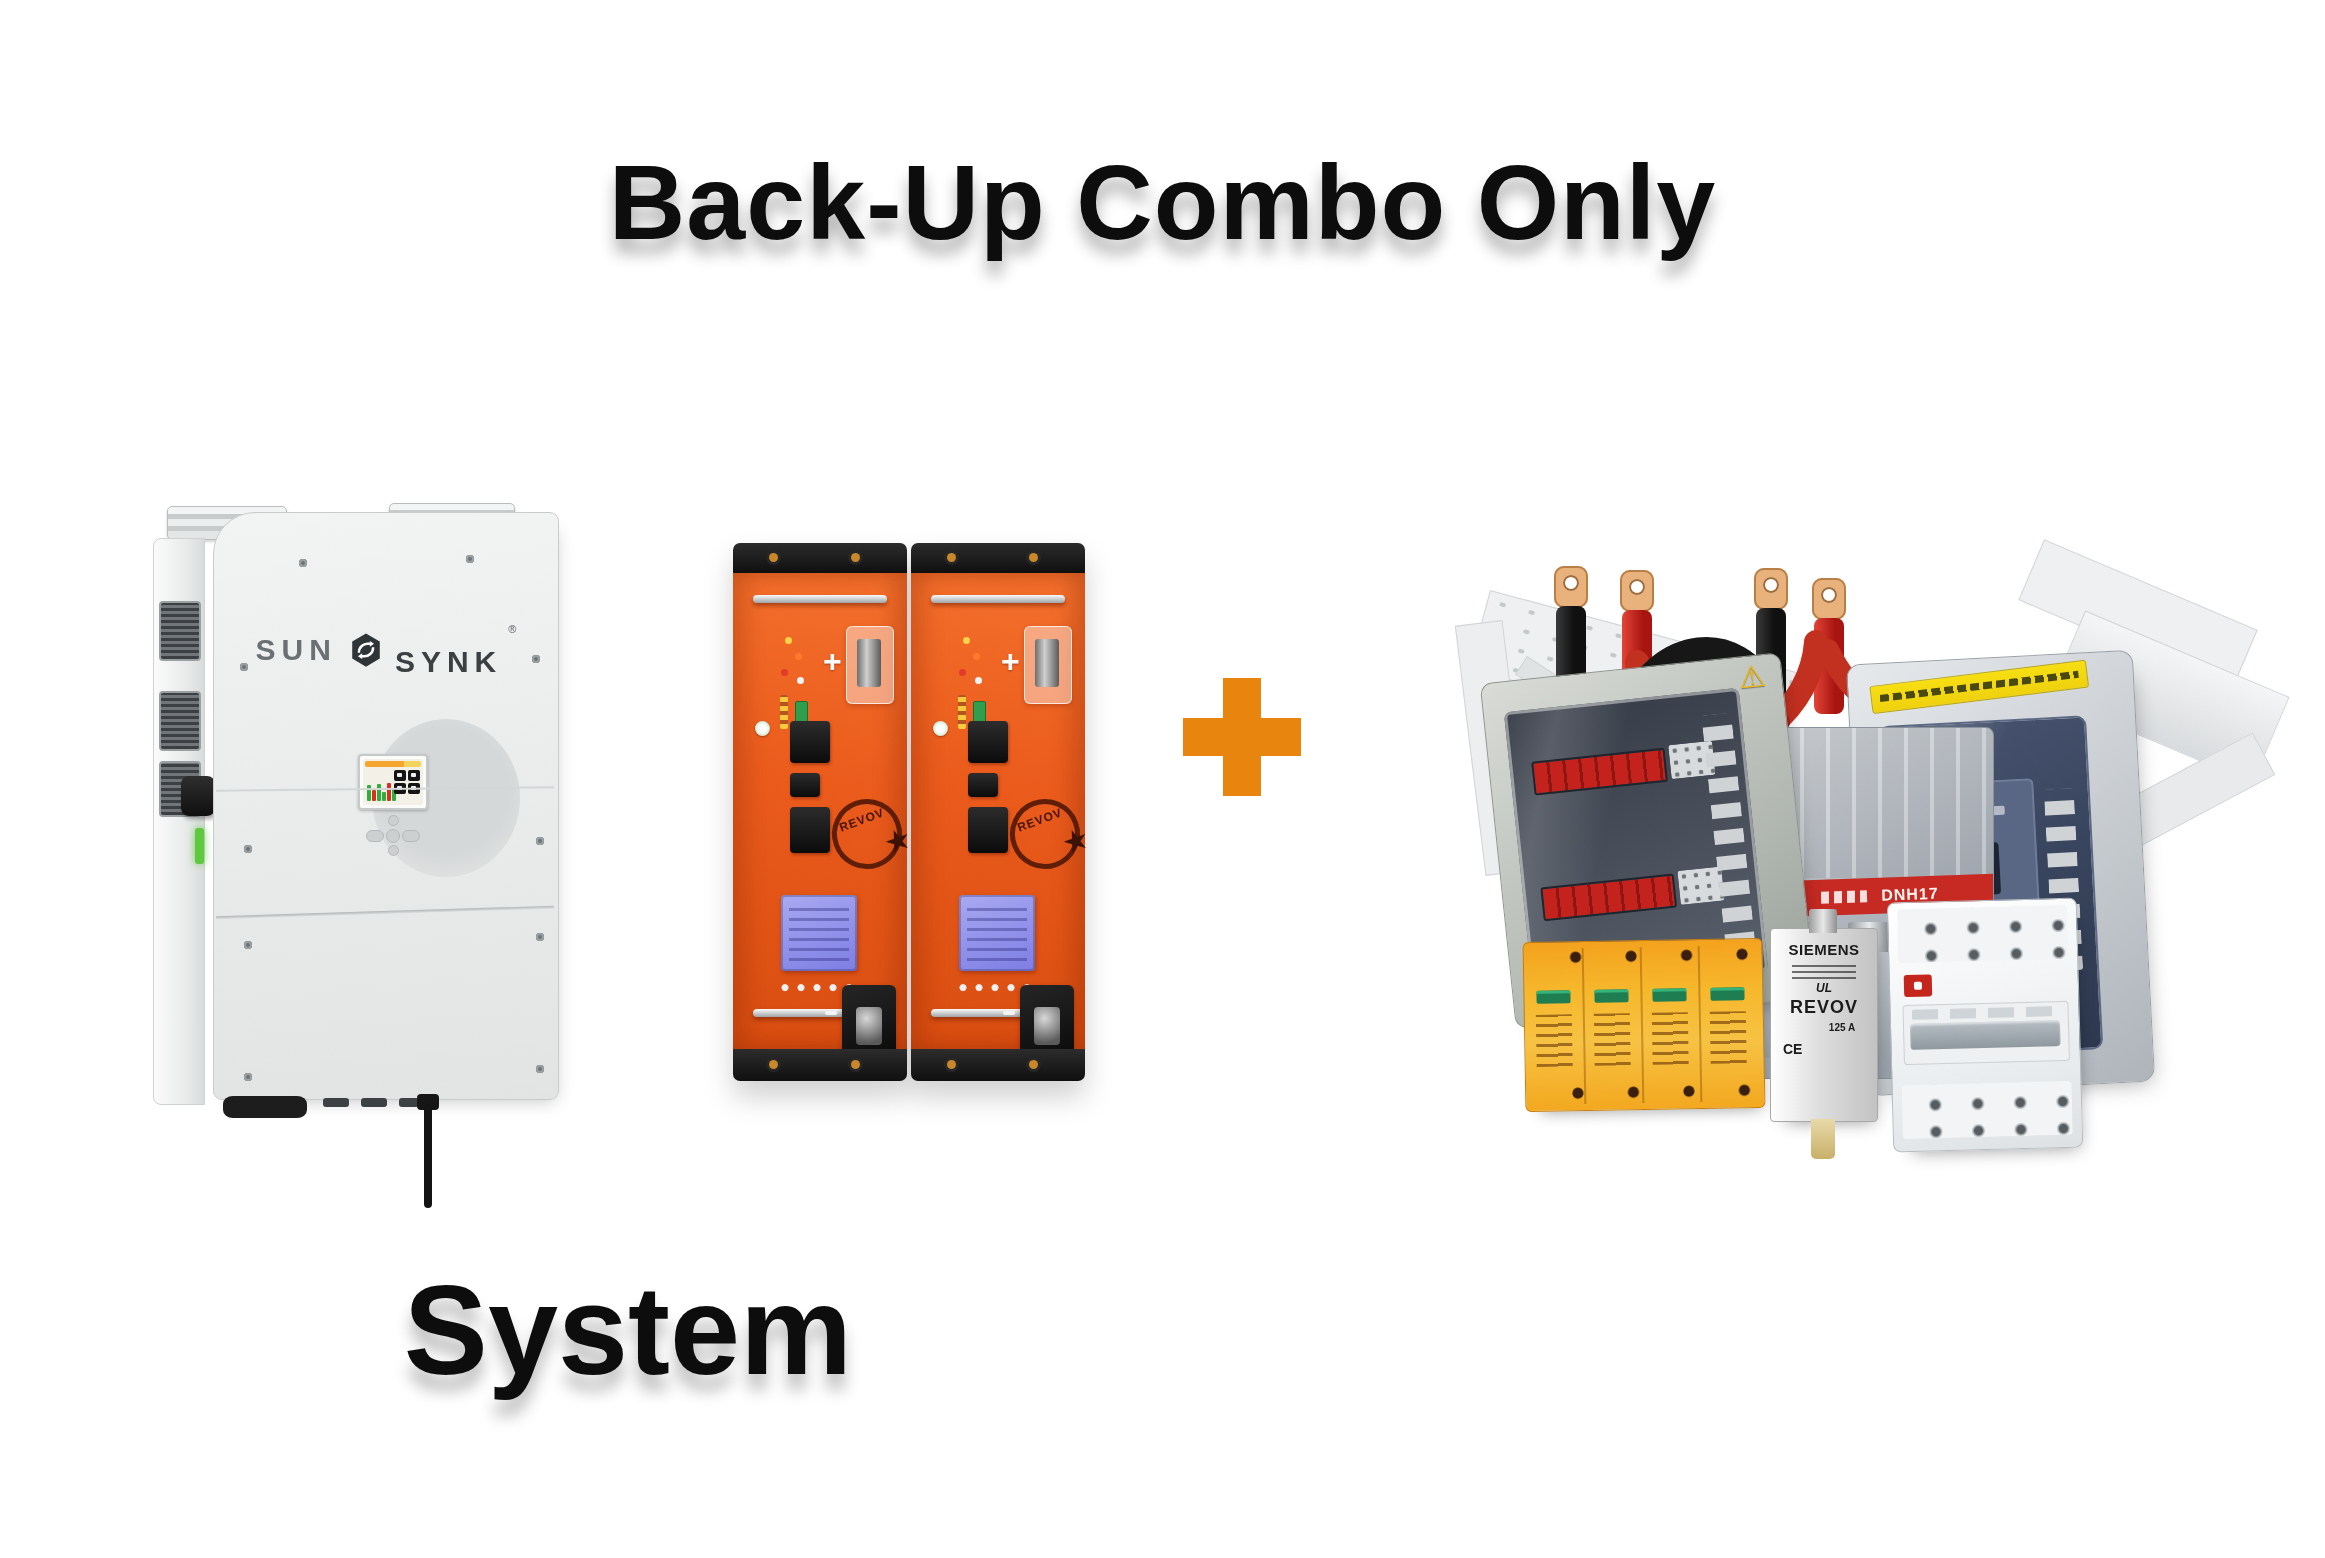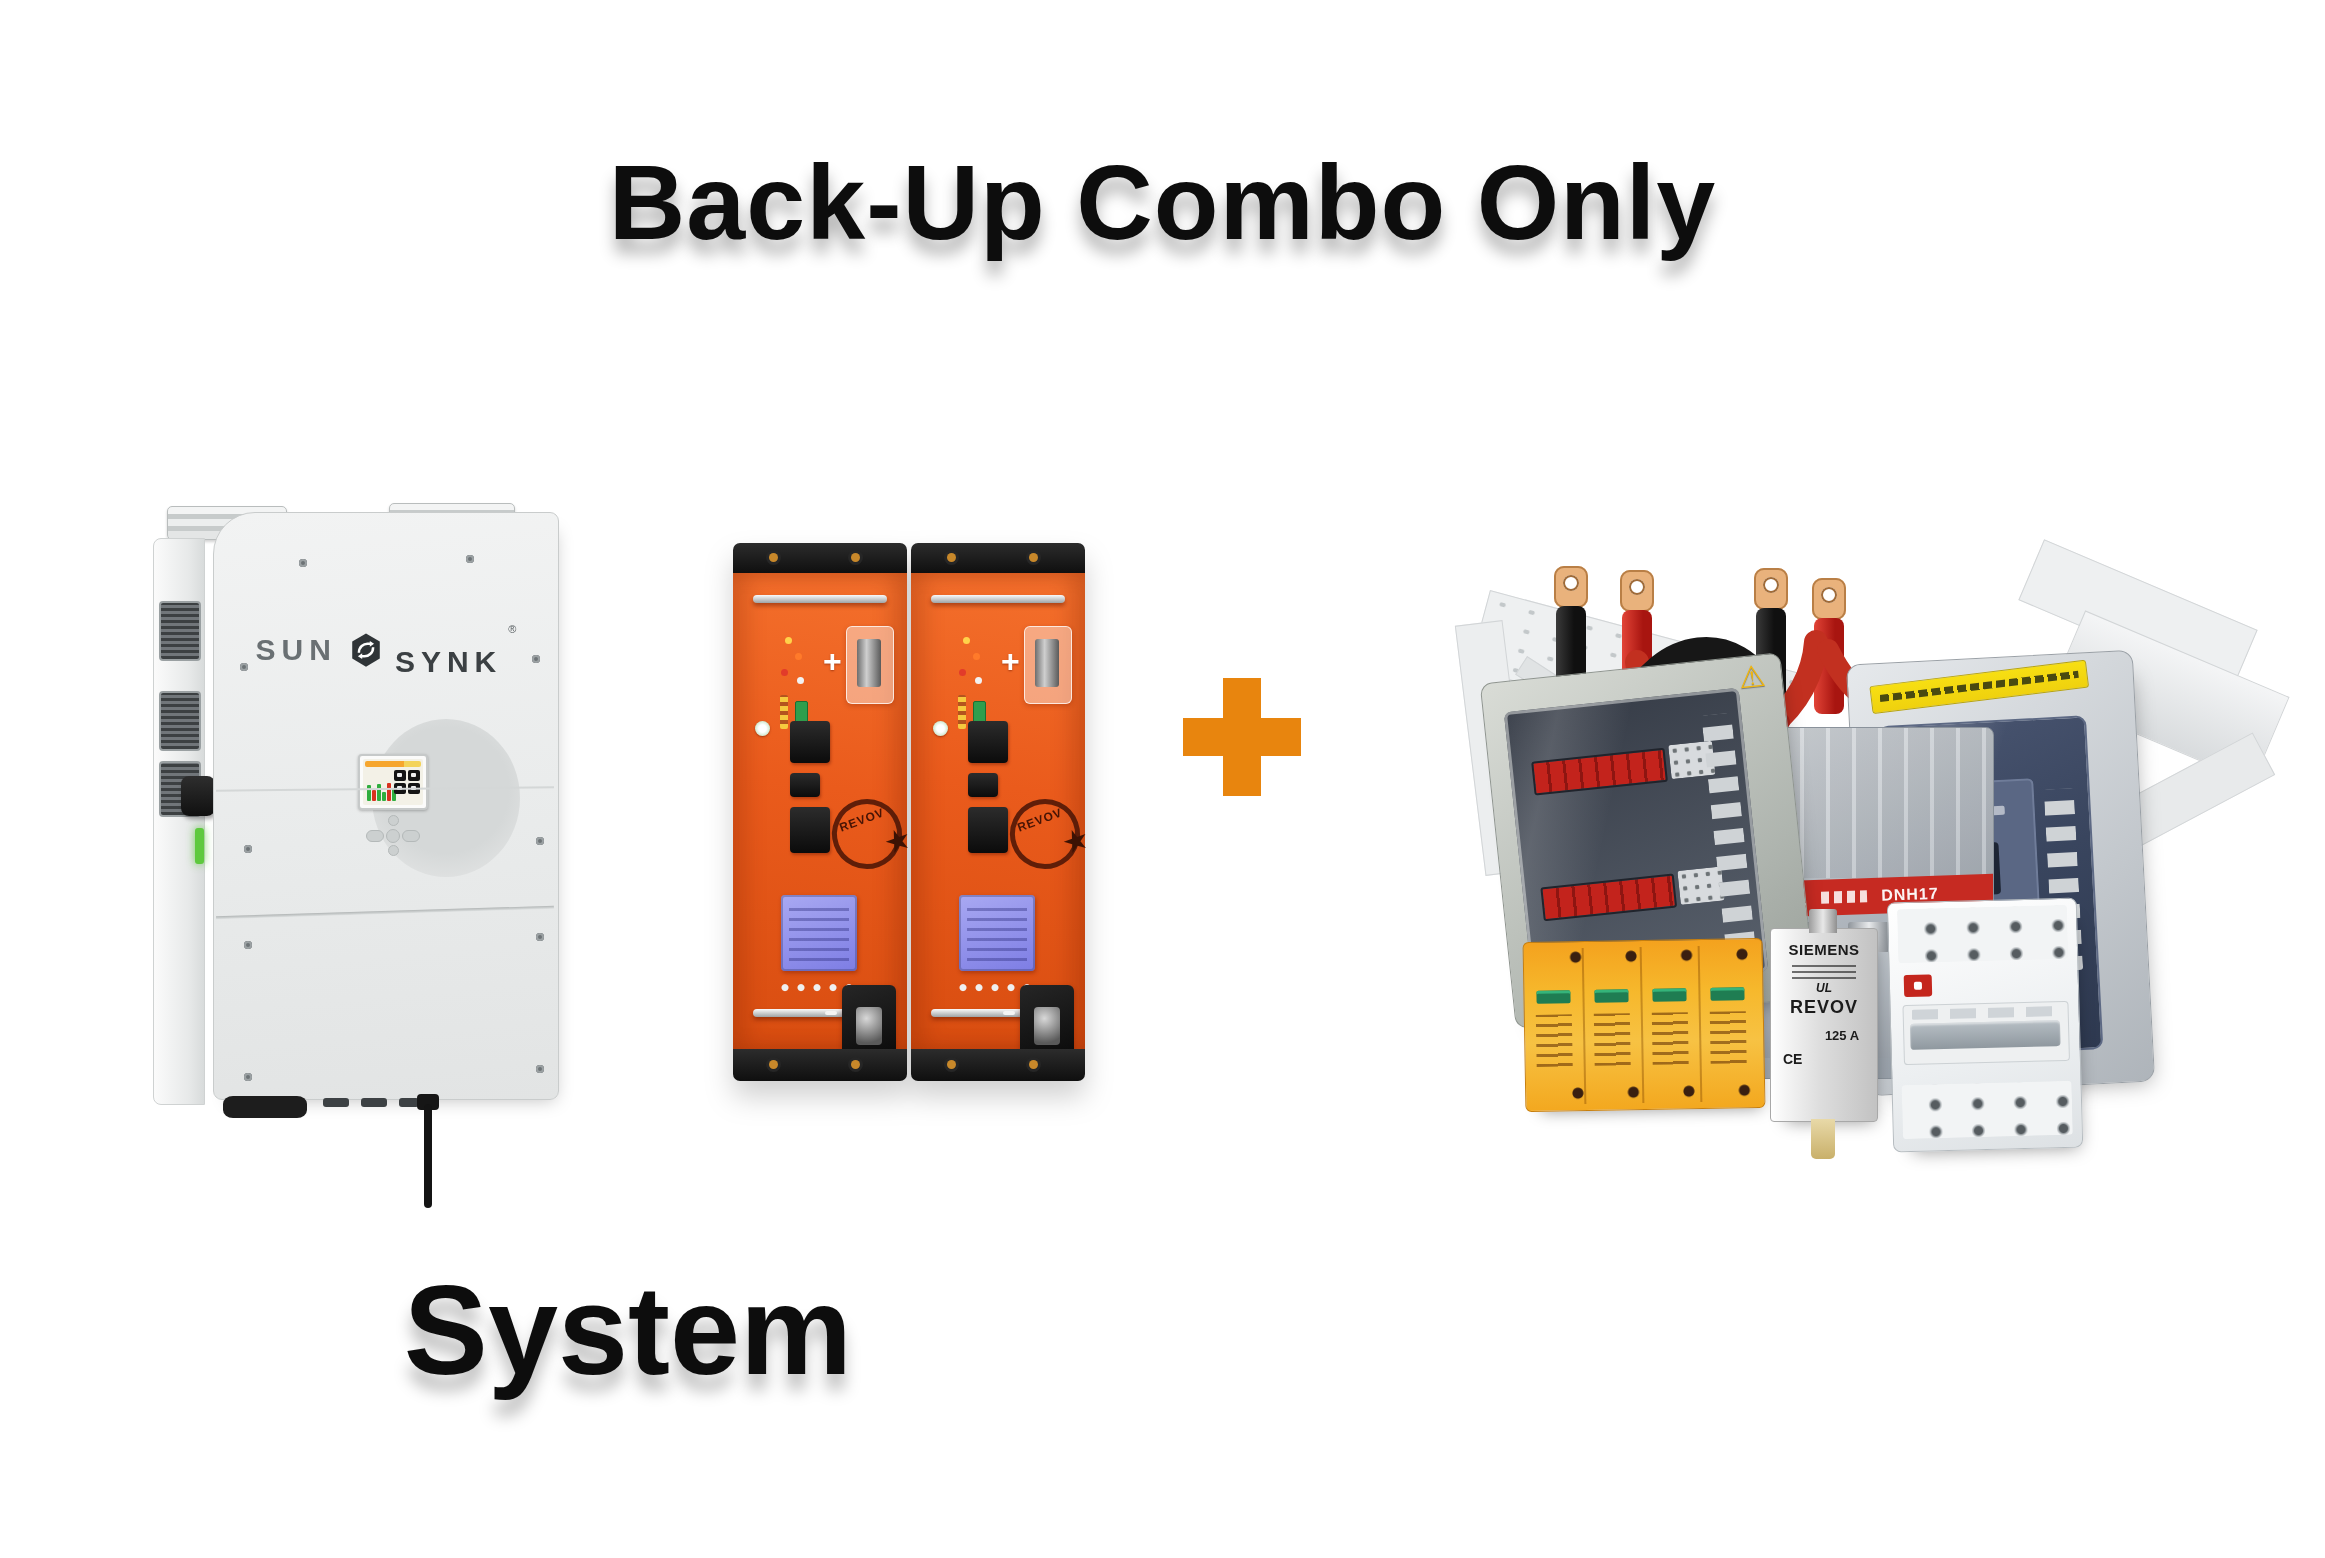--- a/index.html
+++ b/index.html
@@ -180,21 +180,21 @@
     box-shadow:6px 10px 16px -10px rgba(0,0,0,.4);text-align:center;color:#1b1b1b;}
   .fuse-knife{position:absolute;left:38px;top:-20px;width:28px;height:24px;
     background:linear-gradient(90deg,#9c9c9c,#e8e8e8 50%,#8f8f8f);border-radius:3px 3px 0 0;z-index:-1;}
   .fuse-blade{position:absolute;left:40px;top:190px;width:24px;height:40px;
     background:linear-gradient(#e8d9a8,#c9b06a);border-radius:0 0 5px 5px;}
   .fuse-brand{margin-top:12px;font-size:15px;font-weight:700;letter-spacing:.5px;}
   .fuse-dash{margin:5px auto 0;width:64px;height:16px;
     background:repeating-linear-gradient(0deg,rgba(40,40,40,.65) 0 2px,rgba(0,0,0,0) 2px 6px);}
   .fuse-ul{font-size:12px;font-weight:700;font-style:italic;margin-top:2px;}
   .fuse-series{font-size:18px;font-weight:700;letter-spacing:1px;margin-top:2px;}
-  .fuse-rating{font-size:13px;font-weight:700;margin-top:10px;padding-left:36px;}
+  .fuse-rating{font-size:10px;font-weight:700;margin-top:4px;padding-left:36px;}
   .fuse-ce{font-size:14px;font-weight:700;margin-top:8px;text-align:left;padding-left:12px;}
   .mcb{position:absolute;left:428px;top:358px;width:188px;height:248px;z-index:6;transform:rotate(-1.5deg);
     background:linear-gradient(165deg,#ffffff,#eceff1 60%,#dde1e4);border:1px solid #b6bcc0;border-radius:8px;
     box-shadow:8px 12px 18px -12px rgba(0,0,0,.4);}
   .mcb-grid{position:absolute;left:9px;width:170px;height:54px;border-radius:4px;background:#f2f4f5;
     background-image:radial-gradient(circle,#565c60 4px,#9aa0a4 5px,rgba(0,0,0,0) 7px);
     background-size:42.5px 27px;background-position:12px 7px;}
   .mcb-red{position:absolute;left:14px;top:72px;width:28px;height:22px;background:#c4261d;border-radius:3px;}
   .mcb-red::after{content:"";position:absolute;left:10px;top:7px;width:8px;height:8px;background:#fff;border-radius:2px;}
   .mcb-togglezone{position:absolute;left:12px;top:102px;width:164px;height:58px;background:#eef0f1;

